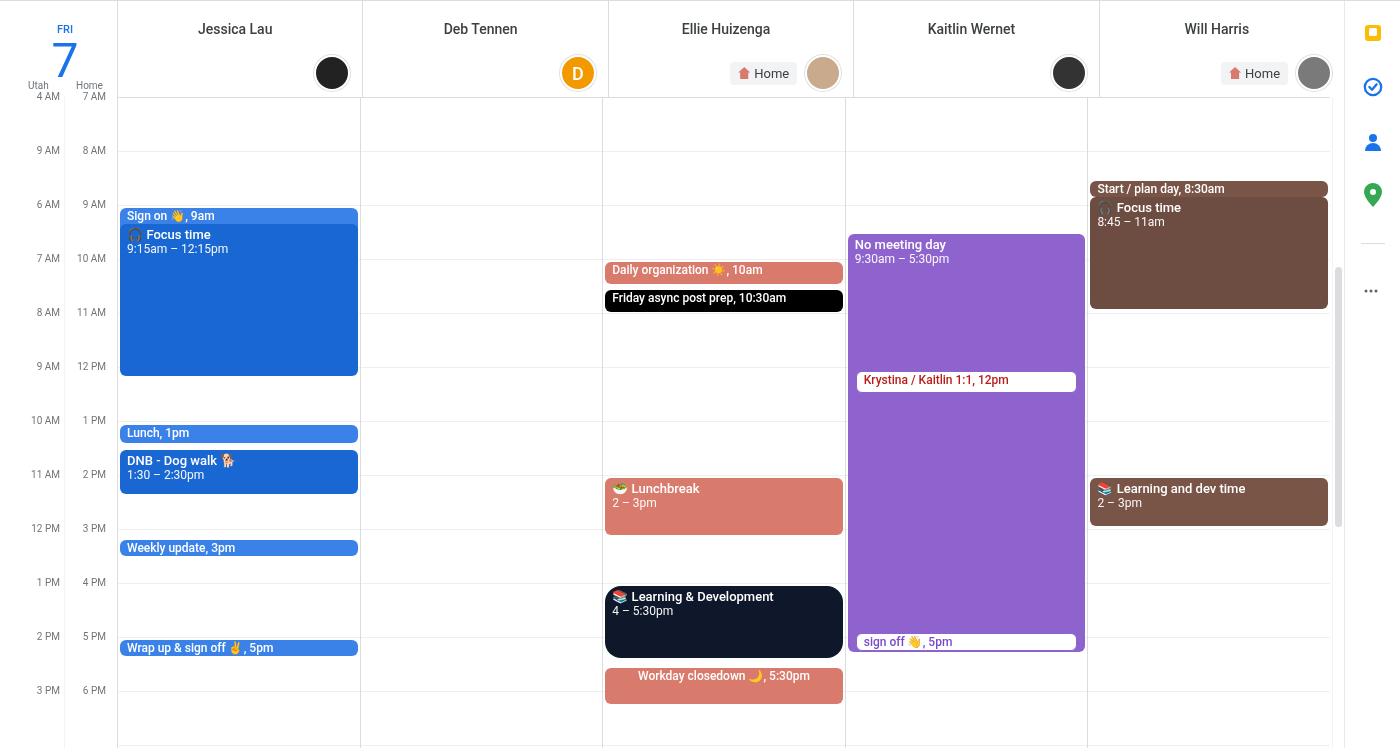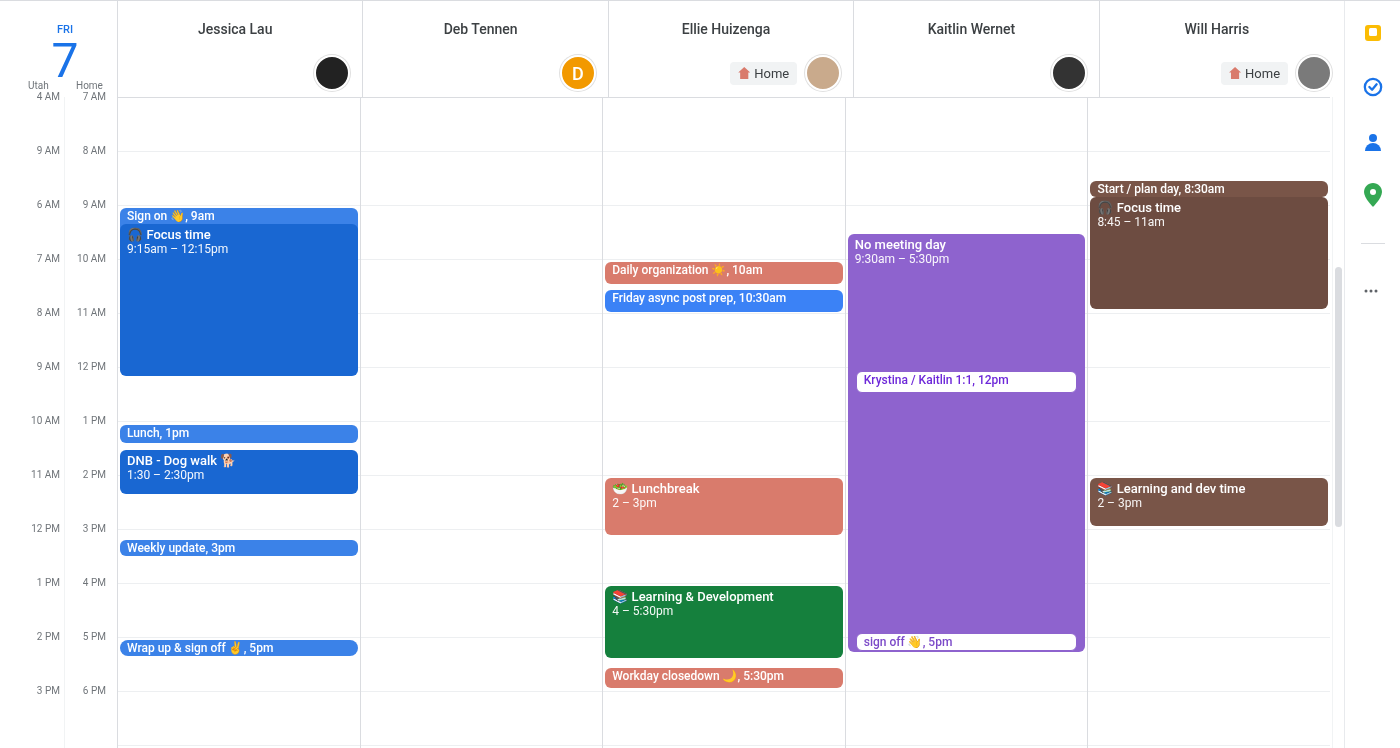--- a/index.html
+++ b/index.html
@@ -220,53 +220,53 @@
             <div class="event thin" style="top: 327px; height: 18px; background: rgb(59, 130, 232);">
               <div class="title">Lunch, 1pm</div>
             </div>
             <div class="event" style="top: 352px; height: 44px; background: rgb(25, 103, 210);">
               <div class="title">DNB - Dog walk 🐕</div>
               <div class="subtitle">1:30 – 2:30pm</div>
             </div>
             <div class="event thin" style="top: 434px; height: 16px; background: rgb(59, 130, 232); margin-top: 8px;">
               <div class="title">Weekly update, 3pm</div>
             </div>
-            <div class="event thin" style="top: 542px; height: 16px; background: rgb(59, 130, 232); border-radius: 8px;">
+            <div class="event thin" style="top: 542px; height: 16px; background: rgb(59, 130, 232);">
               <div class="title">Wrap up &amp; sign off ✌️, 5pm</div>
             </div>
           </div>
           <div class="col"></div>
           <div class="col">
             <div class="event thin" style="top: 164px; height: 22px; background: rgb(217, 123, 108);">
               <div class="title">Daily organization ☀️, 10am</div>
             </div>
-            <div class="event thin" style="top: 192px; height: 22px; background: #3b82f6;">
+            <div class="event thin" style="top: 192px; height: 22px; background: #000000;">
               <div class="title">Friday async post prep, 10:30am</div>
             </div>
             <div class="event" style="top: 380px; height: 57px; background: rgb(217, 123, 108);">
               <div class="title">🥗 Lunchbreak</div>
               <div class="subtitle">2 – 3pm</div>
             </div>
-            <div class="event" style="top: 488px; height: 72px; background: #15803d;">
+            <div class="event" style="top: 488px; height: 72px; background: #0f172a; border-radius: 16px;">
               <div class="title">📚 Learning &amp; Development</div>
               <div class="subtitle">4 – 5:30pm</div>
             </div>
-            <div class="event thin" style="top: 570px; height: 20px; background: rgb(217, 123, 108);">
+            <div class="event thin" style="top: 570px; height: 36px; background: rgb(217, 123, 108); text-align: center;">
               <div class="title">Workday closedown 🌙, 5:30pm</div>
             </div>
           </div>
           <div class="col">
             <div class="event thin" style="top: 110px; height: 22px; background: rgb(165, 132, 208); margin-top: 31px;">
               <div class="title">workday setup 👩‍💻, 9am</div>
             </div>
             <div class="event" style="top: 136px; height: 418px; background: rgb(142, 99, 206);">
               <div class="title">No meeting day</div>
               <div class="subtitle">9:30am – 5:30pm</div>
             </div>
-            <div class="event thin outline" style="top: 273px; height: 22px; background: rgb(255, 255, 255); color: #6d28d9; border-color: rgb(142, 99, 206); left: 10px; right: 10px;">
+            <div class="event thin outline" style="top: 273px; height: 22px; background: rgb(255, 255, 255); color: #b91c1c; border-color: rgb(142, 99, 206); left: 10px; right: 10px;">
               <div class="title">Krystina / Kaitlin 1:1, 12pm</div>
             </div>
             <div class="event thin outline" style="top: 535px; height: 18px; background: rgb(255, 255, 255); color: rgb(123, 73, 200); border-color: rgb(142, 99, 206); left: 10px; right: 10px;">
               <div class="title">sign off 👋, 5pm</div>
             </div>
           </div>
           <div class="col">
             <div class="event thin" style="top: 83px; height: 16px; background: rgb(121, 85, 72);">
               <div class="title">Start / plan day, 8:30am</div>
             </div>

